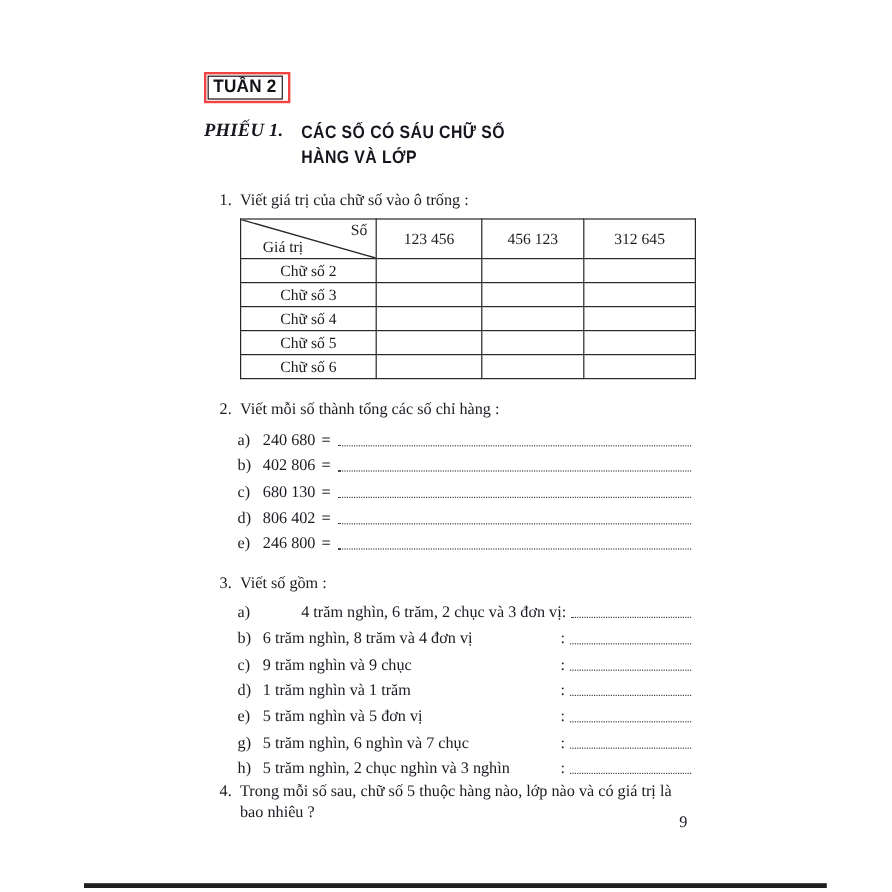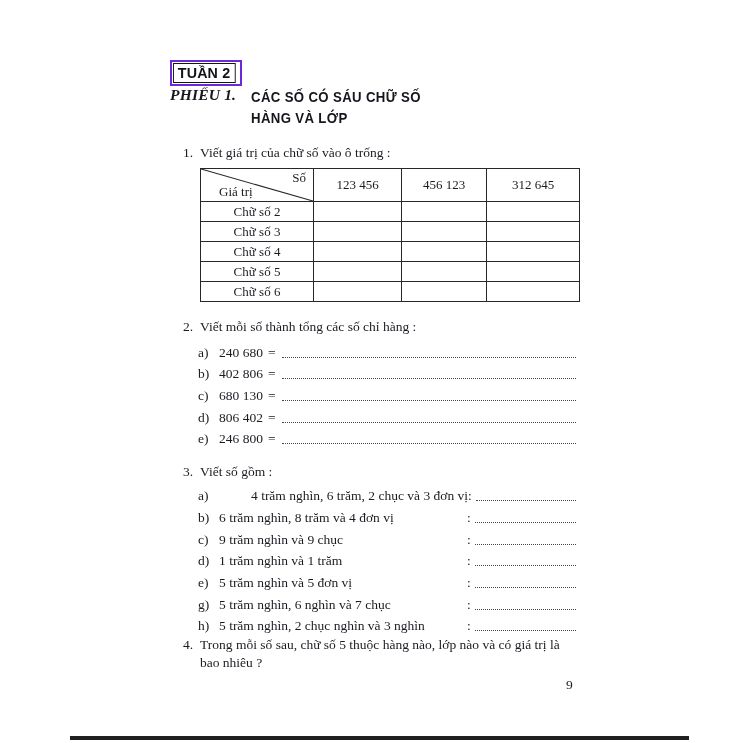--- a/index.html
+++ b/index.html
@@ -11,40 +11,40 @@
     color:#1b1b22;
     overflow:hidden;
   }
   .content {
     position:absolute; left:170px; top:60px; width:412px;
   }
 
   
   .badge {
     display:inline-block;
-    border:2px solid #6d28d9;
+    border:2px solid #ef4444;
     padding:1px;
     background:#fff;
   }
   .badge-inner {
     display:block;
     border:1px solid #15151a;
     padding:0px 5px 1px 4px;
     font-family:"Liberation Sans", sans-serif;
     font-weight:bold;
     font-size:15px;
     letter-spacing:0.2px;
     transform:scaleX(0.95);
     transform-origin:left center;
     white-space:nowrap;
     color:#121218;
   }
 
   
-  .heading { display:flex; }
+  .heading { display:flex; margin-top:14px; }
   .phieu {
     font-weight:bold; font-style:italic;
     font-size:15.5px; letter-spacing:0.2px;
     margin-right:15px; white-space:nowrap; color:#17171f;
   }
   .titles {
     font-family:"Liberation Sans", sans-serif;
     font-weight:bold; font-size:15px;
     line-height:21px; letter-spacing:0.4px;
     transform:scaleX(0.88); transform-origin:left top;

